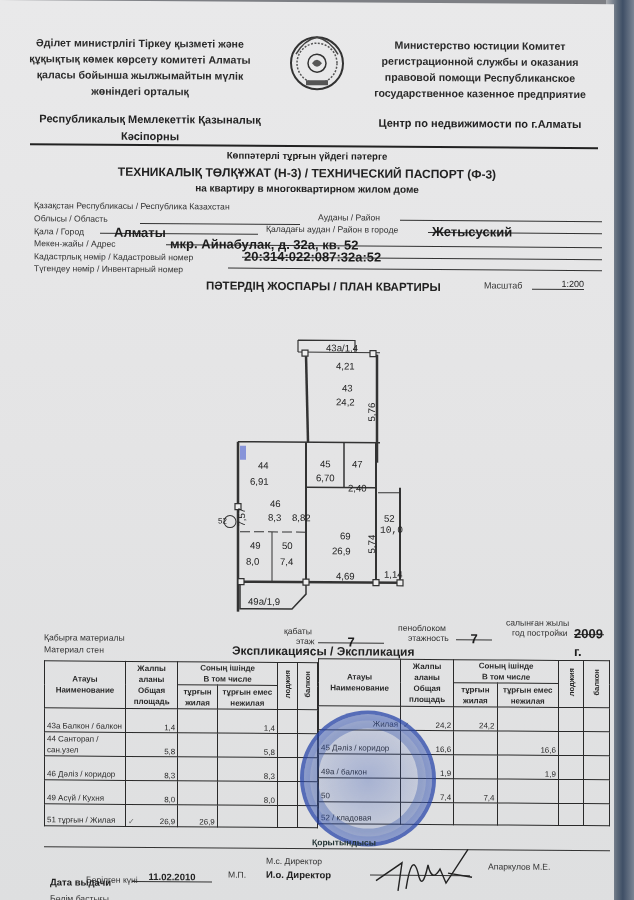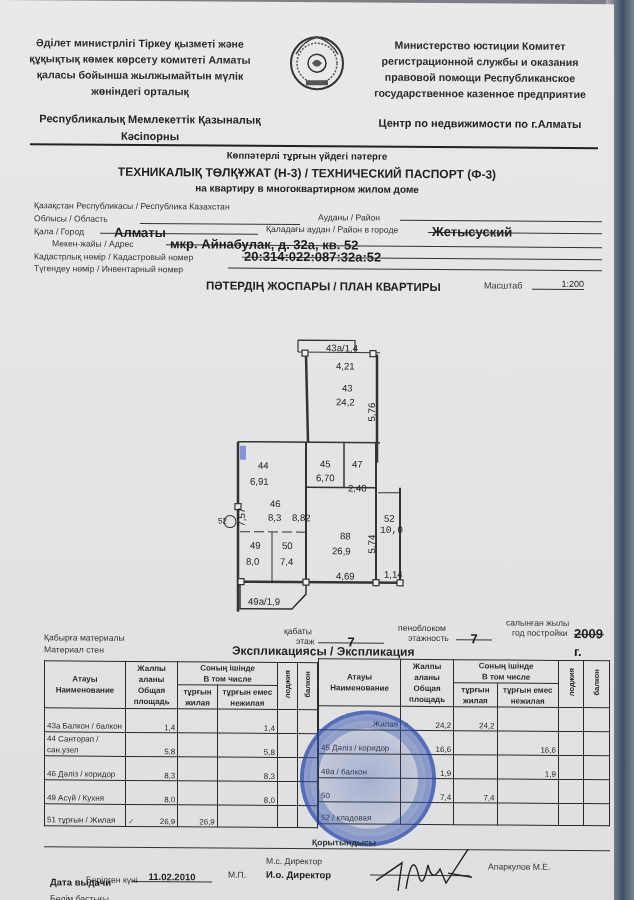--- a/index.html
+++ b/index.html
@@ -102,21 +102,21 @@
   <div class="abs lbl" style="left:34px;top:213px;">Облысы / Область</div>
   <div class="abs uline" style="left:140px;top:212px;width:160px;"><span class="val"></span></div>
   <div class="abs lbl" style="left:318px;top:210px;text-align:center;">Ауданы / Район</div>
   <div class="abs uline" style="left:400px;top:207px;width:202px;"><span class="val"></span></div>
 
   <div class="abs lbl" style="left:34px;top:226px;">Қала / Город</div>
   <div class="abs uline" style="left:100px;top:222px;width:158px;"><span class="val" style="margin-left:14px;">Алматы</span></div>
   <div class="abs lbl" style="left:266px;top:222px;">Қаладағы аудан / Район в городе</div>
   <div class="abs uline" style="left:428px;top:219px;width:174px;"><span class="val" style="margin-left:4px;">Жетысуский</span></div>
 
-  <div class="abs lbl" style="left:52px;top:238px;">Мекен-жайы / Адрес</div>
+  <div class="abs lbl" style="left:34px;top:238px;">Мекен-жайы / Адрес</div>
   <div class="abs uline" style="left:166px;top:233px;width:436px;"><span class="val" style="margin-left:4px;">мкр. Айнабулак, д. 32а, кв. 52</span></div>
 
   <div class="abs lbl" style="left:34px;top:251px;">Кадастрлық нөмір / Кадастровый номер</div>
   <div class="abs uline" style="left:242px;top:245px;width:360px;"><span class="val" style="margin-left:2px;">20:314:022:087:32а:52</span></div>
 
   <div class="abs lbl" style="left:34px;top:263px;">Түгендеу нөмір / Инвентарный номер</div>
   <div class="abs uline" style="left:228px;top:256px;width:374px;"><span class="val"></span></div>
 
   <div class="abs" style="left:206px;top:278px;font-size:11.5px;font-weight:bold;">ПӘТЕРДІҢ ЖОСПАРЫ / ПЛАН КВАРТИРЫ</div>
   <div class="abs lbl" style="left:484px;top:277px;font-size:9px;">Масштаб</div>
@@ -173,21 +173,21 @@
     <span class="abs" style="left:136px;top:150px;">2,40</span>
     <span class="abs" style="left:58px;top:166px;">46</span>
     <span class="abs" style="left:56px;top:180px;">8,3</span>
     <span class="abs" style="left:20px;top:180px;transform:rotate(-90deg);">7,57</span>
     <span class="abs" style="left:6px;top:185px;font-size:8px;">52</span>
     <span class="abs" style="left:80px;top:180px;">8,82</span>
     <span class="abs" style="left:38px;top:208px;">49</span>
     <span class="abs" style="left:34px;top:224px;">8,0</span>
     <span class="abs" style="left:70px;top:208px;">50</span>
     <span class="abs" style="left:68px;top:224px;">7,4</span>
-    <span class="abs" style="left:128px;top:198px;">88</span>
+    <span class="abs" style="left:128px;top:198px;">69</span>
     <span class="abs" style="left:120px;top:213px;">26,9</span>
     <span class="abs" style="left:150px;top:206px;transform:rotate(-90deg);">5,74</span>
     <span class="abs" style="left:172px;top:180px;">52</span>
     <span class="abs" style="left:168px;top:192px;font-family:Liberation Mono, monospace;">10,0</span>
     <span class="abs" style="left:124px;top:238px;">4,69</span>
     <span class="abs" style="left:172px;top:236px;">1,14</span>
     <span class="abs" style="left:36px;top:264px;">49а/1,9</span>
   </div>
 
   <div class="abs lbl" style="left:44px;top:632px;">Қабырға материалы</div>

